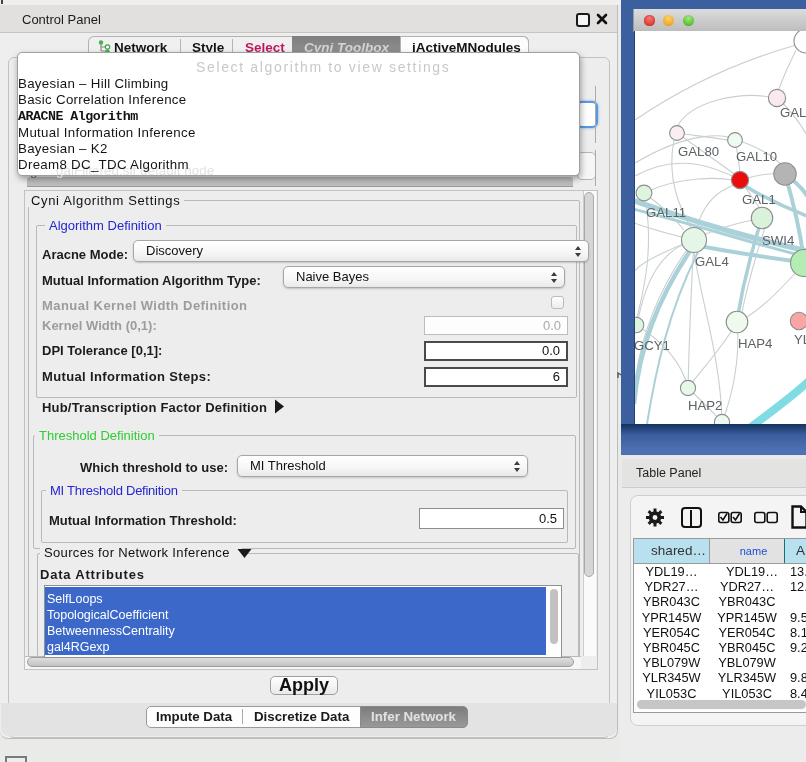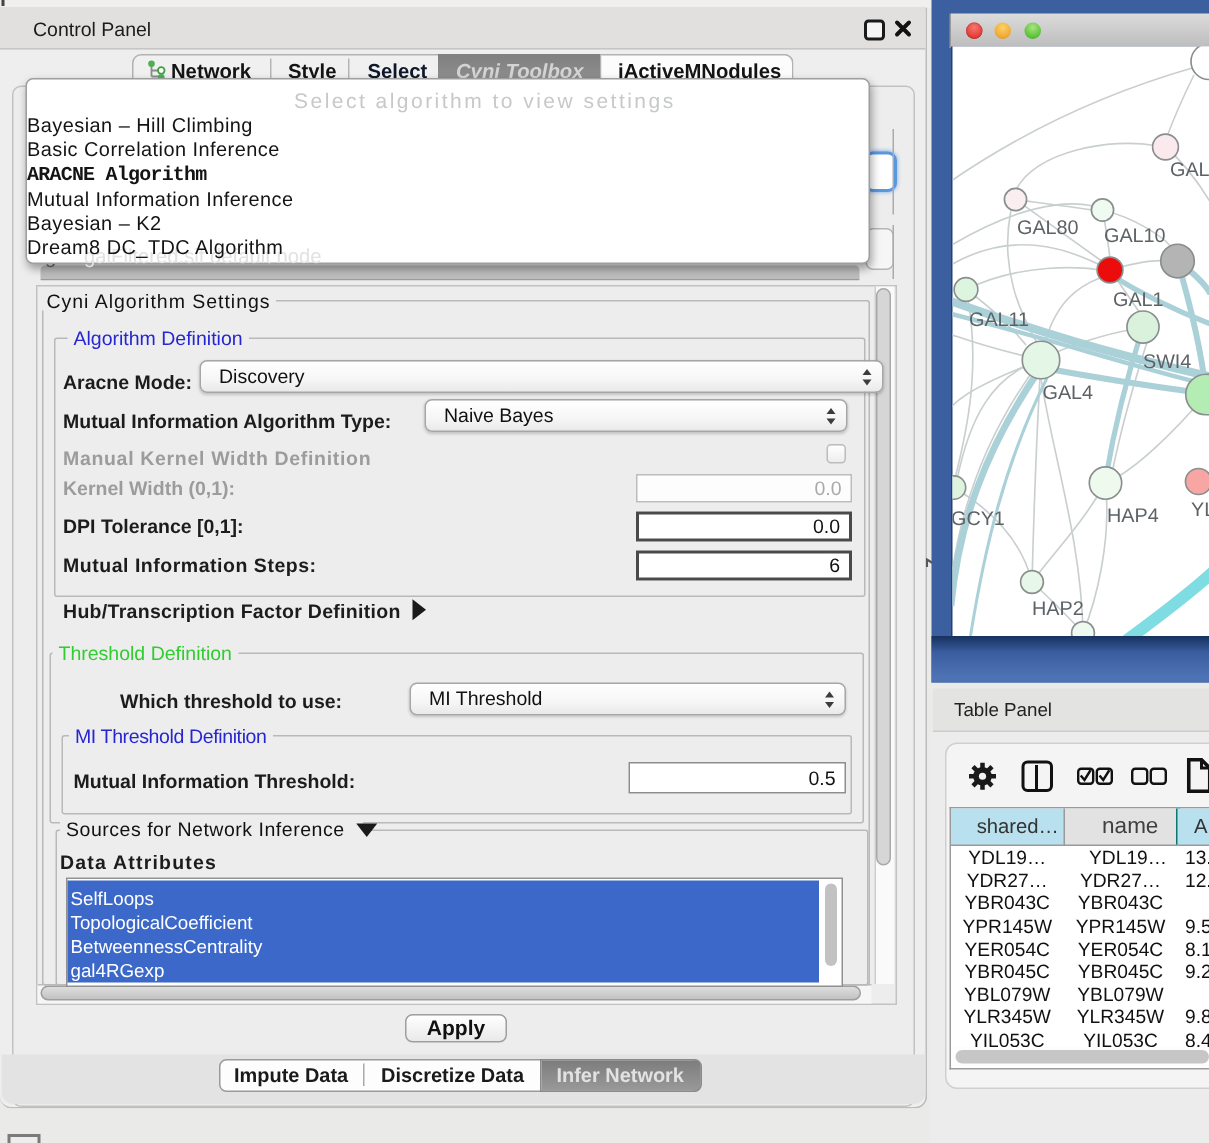--- a/index.html
+++ b/index.html
@@ -56,21 +56,21 @@
   <div class="abs" style="left:232px;top:39px;width:1px;height:15px;background:#b5b5b5;"></div>
 
   <svg class="abs" style="left:97px;top:40px;" width="14" height="14" viewBox="0 0 14 14">
     <path d="M4 3 L4 11 M4 7 L10 7 M4 11 L10 11" stroke="#8a8a8a" stroke-width="1.2" fill="none"></path>
     <circle cx="4" cy="2.5" r="2.2" fill="#4db04f"></circle>
     <circle cx="10.5" cy="7" r="2.2" fill="#fff" stroke="#3f9e42" stroke-width="1.2"></circle>
     <circle cx="10.5" cy="11.5" r="2.2" fill="#4db04f"></circle>
   </svg>
   <div class="abs" style="left:114px;top:40px;font-size:13.5px;font-weight:600;color:#141414;">Network</div>
   <div class="abs" style="left:192px;top:40px;font-size:13.5px;font-weight:600;color:#141414;">Style</div>
-  <div class="abs" style="left:245px;top:40px;font-size:13.5px;font-weight:600;color:#0f172a;">Select</div>
+  <div class="abs" style="left:245px;top:40px;font-size:13.5px;font-weight:600;color:#be185d;">Select</div>
   <div class="abs" style="left:304px;top:40px;font-size:13.5px;font-weight:600;color:#d4d4d4;font-style:italic;">Cyni Toolbox</div>
   <div class="abs" style="left:412px;top:40px;font-size:13.5px;font-weight:600;color:#141414;">jActiveMNodules</div>
 
   <div class="abs" style="left:27px;top:177px;width:546px;height:9px;background:#bdbdbd;border-bottom:1px solid #9a9a9a;border-radius:3px 3px 0 0;"></div>
   <div class="abs" style="left:30px;top:176px;width:230px;height:9px;overflow:hidden;">
       <div style="margin-top:-13px;font-size:13.5px;color:#6e6e6e;white-space:nowrap;">galFiltered.sif default node</div>
     </div>
   <div class="abs" style="left:576px;top:101px;width:18px;height:23px;border:2px solid #5b97dd;border-radius:6px;background:#fff;box-shadow:0 0 3px #74a9e4;"></div>
   <div class="abs" style="left:595px;top:86px;width:1px;height:57px;background:#ababab;"></div>
   <div class="abs" style="left:577px;top:152px;width:17px;height:26px;border:1px solid #b5b5b5;border-radius:5px;background:#f6f6f6;"></div>
@@ -125,37 +125,37 @@
 
   <div class="lbl" style="left:42px;top:369px;letter-spacing:0.35px;">Mutual Information Steps:</div>
   <div class="inp inpa" style="left:424px;top:367px;width:144px;height:20px;line-height:16px;">6</div>
 
   <div class="lbl" style="left:42px;top:400px;letter-spacing:0.2px;">Hub/Transcription Factor Definition</div>
   <svg class="abs" style="left:274px;top:399px;" width="11" height="15" viewBox="0 0 11 15">
     <path d="M1 0.5 L10 7.5 L1 14.5 Z" fill="#1a1a1a"></path>
   </svg>
 
   <div class="lbl" style="left:80px;top:460px;">Which threshold to use:</div>
-  <div class="combo" style="left:237px;top:455px;width:291px;margin-left:36px;">MI Threshold<span class="st">
+  <div class="combo" style="left:237px;top:455px;width:291px;">MI Threshold<span class="st">
         <b class="u"></b>
         <b class="d"></b>
       </span></div>
 
   <div class="lbl" style="left:49px;top:513px;">Mutual Information Threshold:</div>
   <div class="inp" style="left:419px;top:508px;width:145px;height:21px;line-height:19px;border-color:#8d8d8d;">0.5</div>
 
   <div class="lbl" style="left:40px;top:567px;letter-spacing:0.8px;">Data Attributes</div>
 
   <div class="abs" style="left:44px;top:585px;width:516px;height:71px;background:#ffffff;border:1px solid #909090;"></div>
   <div class="abs" style="left:45px;top:587px;width:501px;height:68px;background:#3b68c9;"></div>
   <div class="abs" style="left:47px;top:592px;font-size:12.5px;color:#fff;line-height:15.9px;white-space:nowrap;">SelfLoops<br>TopologicalCoefficient<br>BetweennessCentrality<br>gal4RGexp</div>
   <div class="abs" style="left:550px;top:589px;width:8px;height:55px;background:#c2c2c2;border-radius:4px;"></div>
 
   <div class="abs" style="left:270px;top:676px;width:66px;height:17px;border:1px solid #9f9f9f;border-radius:5px;
-      background:linear-gradient(#ffffff,#e9e9e9);text-align:center;font-size:14px;font-weight:600;color:#111;line-height:17px;">Apply</div>
+      background:linear-gradient(#ffffff,#e9e9e9);text-align:center;font-size:18px;font-weight:600;color:#111;line-height:17px;">Apply</div>
 
   <div class="abs" style="left:1px;top:703px;width:616px;height:33px;background:#e3e3e3;border-radius:0 0 8px 8px;"></div>
   <div class="abs" style="left:146px;top:706px;width:319px;height:20px;background:#fdfdfd;border:1px solid #9a9a9a;border-radius:5px;"></div>
   <div class="abs" style="left:360px;top:706px;width:106px;height:20px;background:linear-gradient(#7d7d7d,#999999);border:1px solid #8a8a8a;border-radius:0 5px 5px 0;"></div>
   <div class="abs" style="left:242px;top:709px;width:1px;height:15px;background:#aaaaaa;"></div>
   <div class="abs" style="left:156px;top:709px;font-size:13.3px;font-weight:600;color:#1a1a1a;">Impute Data</div>
   <div class="abs" style="left:254px;top:709px;font-size:13.3px;font-weight:600;color:#1a1a1a;">Discretize Data</div>
   <div class="abs" style="left:371px;top:709px;font-size:13.3px;font-weight:600;color:#e2e2e2;">Infer Network</div>
 
   <svg class="abs" style="left:617px;top:372px;" width="6" height="7" viewBox="0 0 6 7">
@@ -282,21 +282,21 @@
   </svg>
   <svg class="abs" style="left:791px;top:505px;" width="17" height="24" viewBox="0 0 17 24">
     <path d="M1.5 1.5 L10 1.5 L15.5 7 L15.5 22.5 L1.5 22.5 Z" fill="none" stroke="#111" stroke-width="2.4"></path>
     <path d="M10 1.5 L10 7 L15.5 7" fill="none" stroke="#111" stroke-width="2"></path>
   </svg>
 
   <div class="abs" style="left:633px;top:538px;width:173px;height:173px;background:#ffffff;border:1px solid #9a9a9a;border-right:none;"></div>
   <div class="abs" style="left:634px;top:539px;width:75px;height:24px;background:#b9e0ef;border-right:1px solid #9a9a9a;border-bottom:1px solid #9a9a9a;
       text-align:center;text-indent:14px;font-size:13.5px;color:#333;line-height:24px;">shared…</div>
   <div class="abs" style="left:710px;top:539px;width:74px;height:24px;background:#e2e2e2;border-right:3px solid #0f766e;border-bottom:1px solid #9a9a9a;
-      text-align:center;text-indent:13px;font-size:15px;color:#404040;line-height:24px;">name</div>
+      text-align:center;text-indent:13px;font-size:11px;color:#1d4ed8;line-height:24px;">name</div>
   <div class="abs" style="left:785px;top:539px;width:21px;height:24px;background:#b9e0ef;border-bottom:1px solid #9a9a9a;
       font-size:13.5px;color:#333;line-height:24px;padding-left:11px;">A</div>
 
   <div class="abs" style="left:634px;top:564px;width:75px;text-align:center;font-size:12.8px;color:#111;line-height:15.2px;white-space:nowrap;">
     YDL19…<br>YDR27…<br>YBR043C<br>YPR145W<br>YER054C<br>YBR045C<br>YBL079W<br>YLR345W<br>YIL053C</div>
   <div class="abs" style="left:710px;top:564px;width:74px;text-align:center;text-indent:10px;font-size:12.8px;color:#111;line-height:15.2px;white-space:nowrap;">
     YDL19…<br>YDR27…<br>YBR043C<br>YPR145W<br>YER054C<br>YBR045C<br>YBL079W<br>YLR345W<br>YIL053C</div>
   <div class="abs" style="left:790px;top:564px;width:16px;font-size:12.8px;color:#111;line-height:15.2px;white-space:nowrap;overflow:hidden;">
     13.<br>12.<br>&nbsp;<br>9.5<br>8.1<br>9.2<br>&nbsp;<br>9.8<br>8.4</div>
   <div class="abs" style="left:634px;top:698px;width:172px;height:13px;background:#fdfdfd;"></div>

